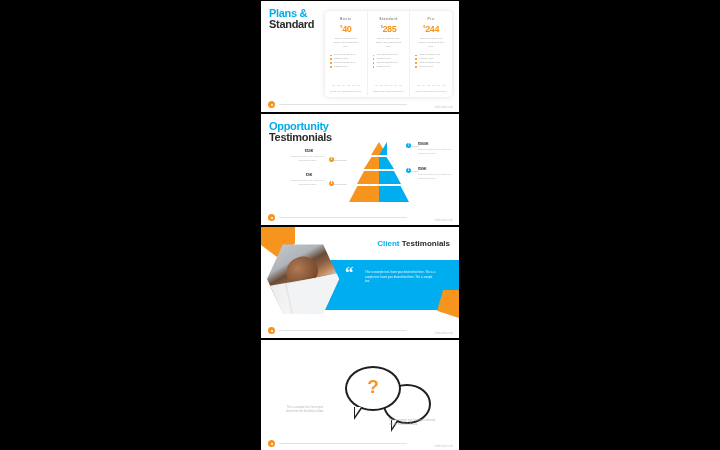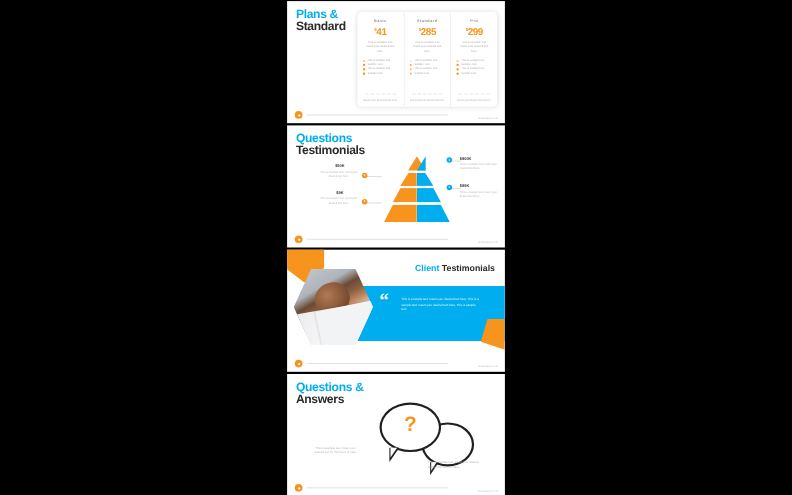--- a/index.html
+++ b/index.html
@@ -99,21 +99,21 @@
   <div class="slide s1">
     <div class="head">
       <span class="l1">Plans &amp;</span>
       <span class="l2">Standard</span>
     </div>
 
     <div class="pricecard">
       <div class="pcols">
         <div class="pcol">
           <div class="pname">Basic</div>
-          <div class="pprice"><sup>$</sup><span>41</span></div>
+          <div class="pprice"><sup>$</sup><span>40</span></div>
           <div class="pdesc">This is example text. Insert your desired text here.</div>
           <ul class="pfeat">
             <li>This is sample text.</li>
             <li>Sample Text.</li>
             <li>This is sample text.</li>
             <li>Sample text.</li>
           </ul>
           <div class="pdiv"></div>
           <div class="pcta">Insert your desired text here.</div>
         </div>
@@ -125,21 +125,21 @@
             <li>This is sample text.</li>
             <li>Sample Text.</li>
             <li>This is sample text.</li>
             <li>Sample text.</li>
           </ul>
           <div class="pdiv"></div>
           <div class="pcta">Insert your desired text here.</div>
         </div>
         <div class="pcol">
           <div class="pname">Pro</div>
-          <div class="pprice"><sup>$</sup><span>299</span></div>
+          <div class="pprice"><sup>$</sup><span>244</span></div>
           <div class="pdesc">This is example text. Insert your desired text here.</div>
           <ul class="pfeat">
             <li>This is sample text.</li>
             <li>Sample Text.</li>
             <li>This is sample text.</li>
             <li>Sample text.</li>
           </ul>
           <div class="pdiv"></div>
           <div class="pcta">Insert your desired text here.</div>
         </div>
@@ -150,21 +150,21 @@
       <div class="fbadge">
           <i></i>
         </div>
       <div class="fline"></div>
       <div class="furl">slidesalad.com</div>
     </div>
   </div>
 
   <div class="slide s2">
     <div class="head">
-      <span class="l1">Questions</span>
+      <span class="l1">Opportunity</span>
       <span class="l2">Testimonials</span>
     </div>
 
     <div class="pyr">
 
       <div style="position:absolute;left:22px;top:0;">
         <div class="tri" style="border-width:0 8px 13px 8px;border-bottom-color:#F7941E;"></div>
         <div class="tri" style="position:absolute;left:8px;top:0;border-width:0 0 13px 8px;border-bottom-color:#00AEEF;"></div>
       </div>
 
@@ -241,24 +241,20 @@
     <div class="footer">
       <div class="fbadge">
           <i></i>
         </div>
       <div class="fline"></div>
       <div class="furl">slidesalad.com</div>
     </div>
   </div>
 
   <div class="slide s4">
-    <div class="head">
-      <span class="l1">Questions &amp;</span>
-      <span class="l2">Answers</span>
-    </div>
 
     <div class="bub bub2">
       <div class="tail"></div>
         <div class="tailin"></div>
     </div>
     <div class="bub bub1">
       <div class="qglyph">?</div>
       <div class="tail"></div>
         <div class="tailin"></div>
     </div>

